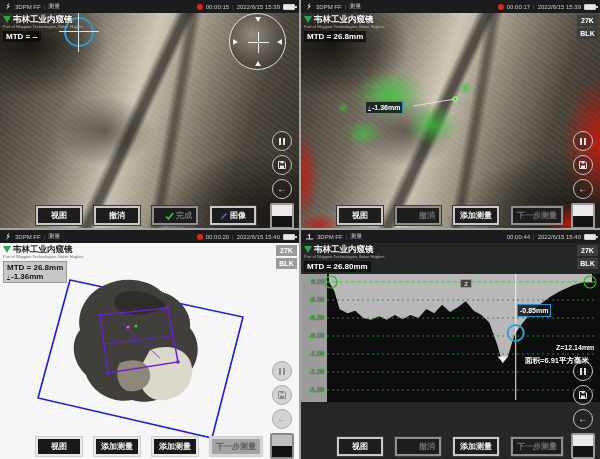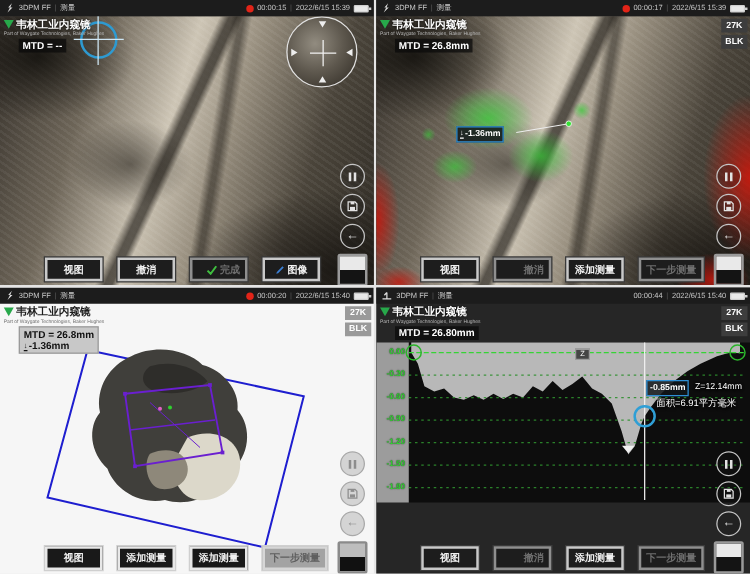--- a/index.html
+++ b/index.html
@@ -1,17 +1,17 @@
 <!DOCTYPE html>
 <html><head>
 <meta charset="utf-8">
 <style>
   html,body{margin:0;padding:0;background:#fff;}
   *{box-sizing:border-box;}
-  #screen{width:600px;height:459px;background:#e5e5e5;display:grid;
+  #screen{width:600px;height:459px;background:#a3a3a3;display:grid;
     grid-template-columns:299px 299px;grid-template-rows:228px 229px;gap:2px;
     font-family:"Liberation Sans",sans-serif;}
   .quad{position:relative;overflow:hidden;background:#151515;}
   .quad.light{background:#f6f6f6;}
 
   
   .sb{position:absolute;top:0;left:0;right:0;height:13px;background:#1c1c1c;
     display:flex;justify-content:space-between;align-items:center;padding:0 4px;
     color:#c9c9c9;font-size:6px;z-index:30;}
   .sb-grp{display:flex;align-items:center;gap:3px;}
@@ -22,21 +22,21 @@
 
   
   .logo{position:absolute;top:15px;left:3px;z-index:25;line-height:1;}
   .logo .row{display:flex;align-items:center;gap:2px;}
   .tri{width:0;height:0;border-left:4.5px solid transparent;border-right:4.5px solid transparent;
     border-top:7px solid #27a84a;}
   .logo .ttl{font-size:8.5px;font-weight:bold;color:#fff;text-shadow:0 0 2px #000;}
   .logo .sub{font-size:4px;color:#b5b5b5;margin-top:1px;}
   .light .logo .ttl{color:#1d1d1d;text-shadow:none;}
   .light .logo .sub{color:#707070;}
-  .mtd{position:absolute;top:31px;left:15px;background:rgba(10,10,10,.72);color:#fff;
+  .mtd{position:absolute;top:31px;left:3px;background:rgba(10,10,10,.72);color:#fff;
     font-size:8px;font-weight:bold;padding:1px 3px;z-index:25;white-space:nowrap;}
   .light .mtd{background:#c8c8c8;color:#101010;border:1px solid #9a9a9a;}
   .depth-ico{display:inline-block;font-size:6px;line-height:5px;border-bottom:1px solid currentColor;
     margin-right:1px;vertical-align:1px;}
   .depth-ico::before{content:"\2193";}
   .rescol{position:absolute;top:15px;right:2px;display:flex;flex-direction:column;gap:2px;z-index:25;}
   .resbadge{width:21px;height:11px;background:#3d3d3d;color:#fff;font-size:7px;font-weight:bold;
     display:flex;align-items:center;justify-content:center;}
   .light .resbadge{background:#9a9a9a;}
 
@@ -106,22 +106,22 @@
   .light .btn.dis{background:#a3a3a3;color:#5e5e5e;border-color:#d6d6d6;}
 
   
   .q-br{background:#262626;}
   #profile-svg{position:absolute;left:0;top:0;z-index:5;}
   .ytick{position:absolute;left:0;width:23px;text-align:right;color:#35d435;font-size:6.5px;
     font-weight:bold;z-index:10;text-shadow:0 0 1px #000;}
   .zbox{position:absolute;left:159px;top:49px;width:12px;height:9px;background:#454545;
     border:1px solid #9a9a9a;color:#fff;font-size:6px;display:flex;align-items:center;
     justify-content:center;z-index:12;}
-  .glabel{position:absolute;color:#fff;font-weight:normal;z-index:12;white-space:nowrap;
-    text-shadow:0 1px 2px #000,0 0 2px #000;}
+  .glabel{position:absolute;color:#fff;font-weight:bold;z-index:12;white-space:nowrap;
+    text-shadow:0 1px 2px #000,0 0 2px #000;margin-top:38px;}
 </style>
 </head>
 <body>
 
 <div id="screen">
 
   <div class="quad">
     <div class="sb">
       <div class="sb-grp">
         <svg width="8" height="9">

